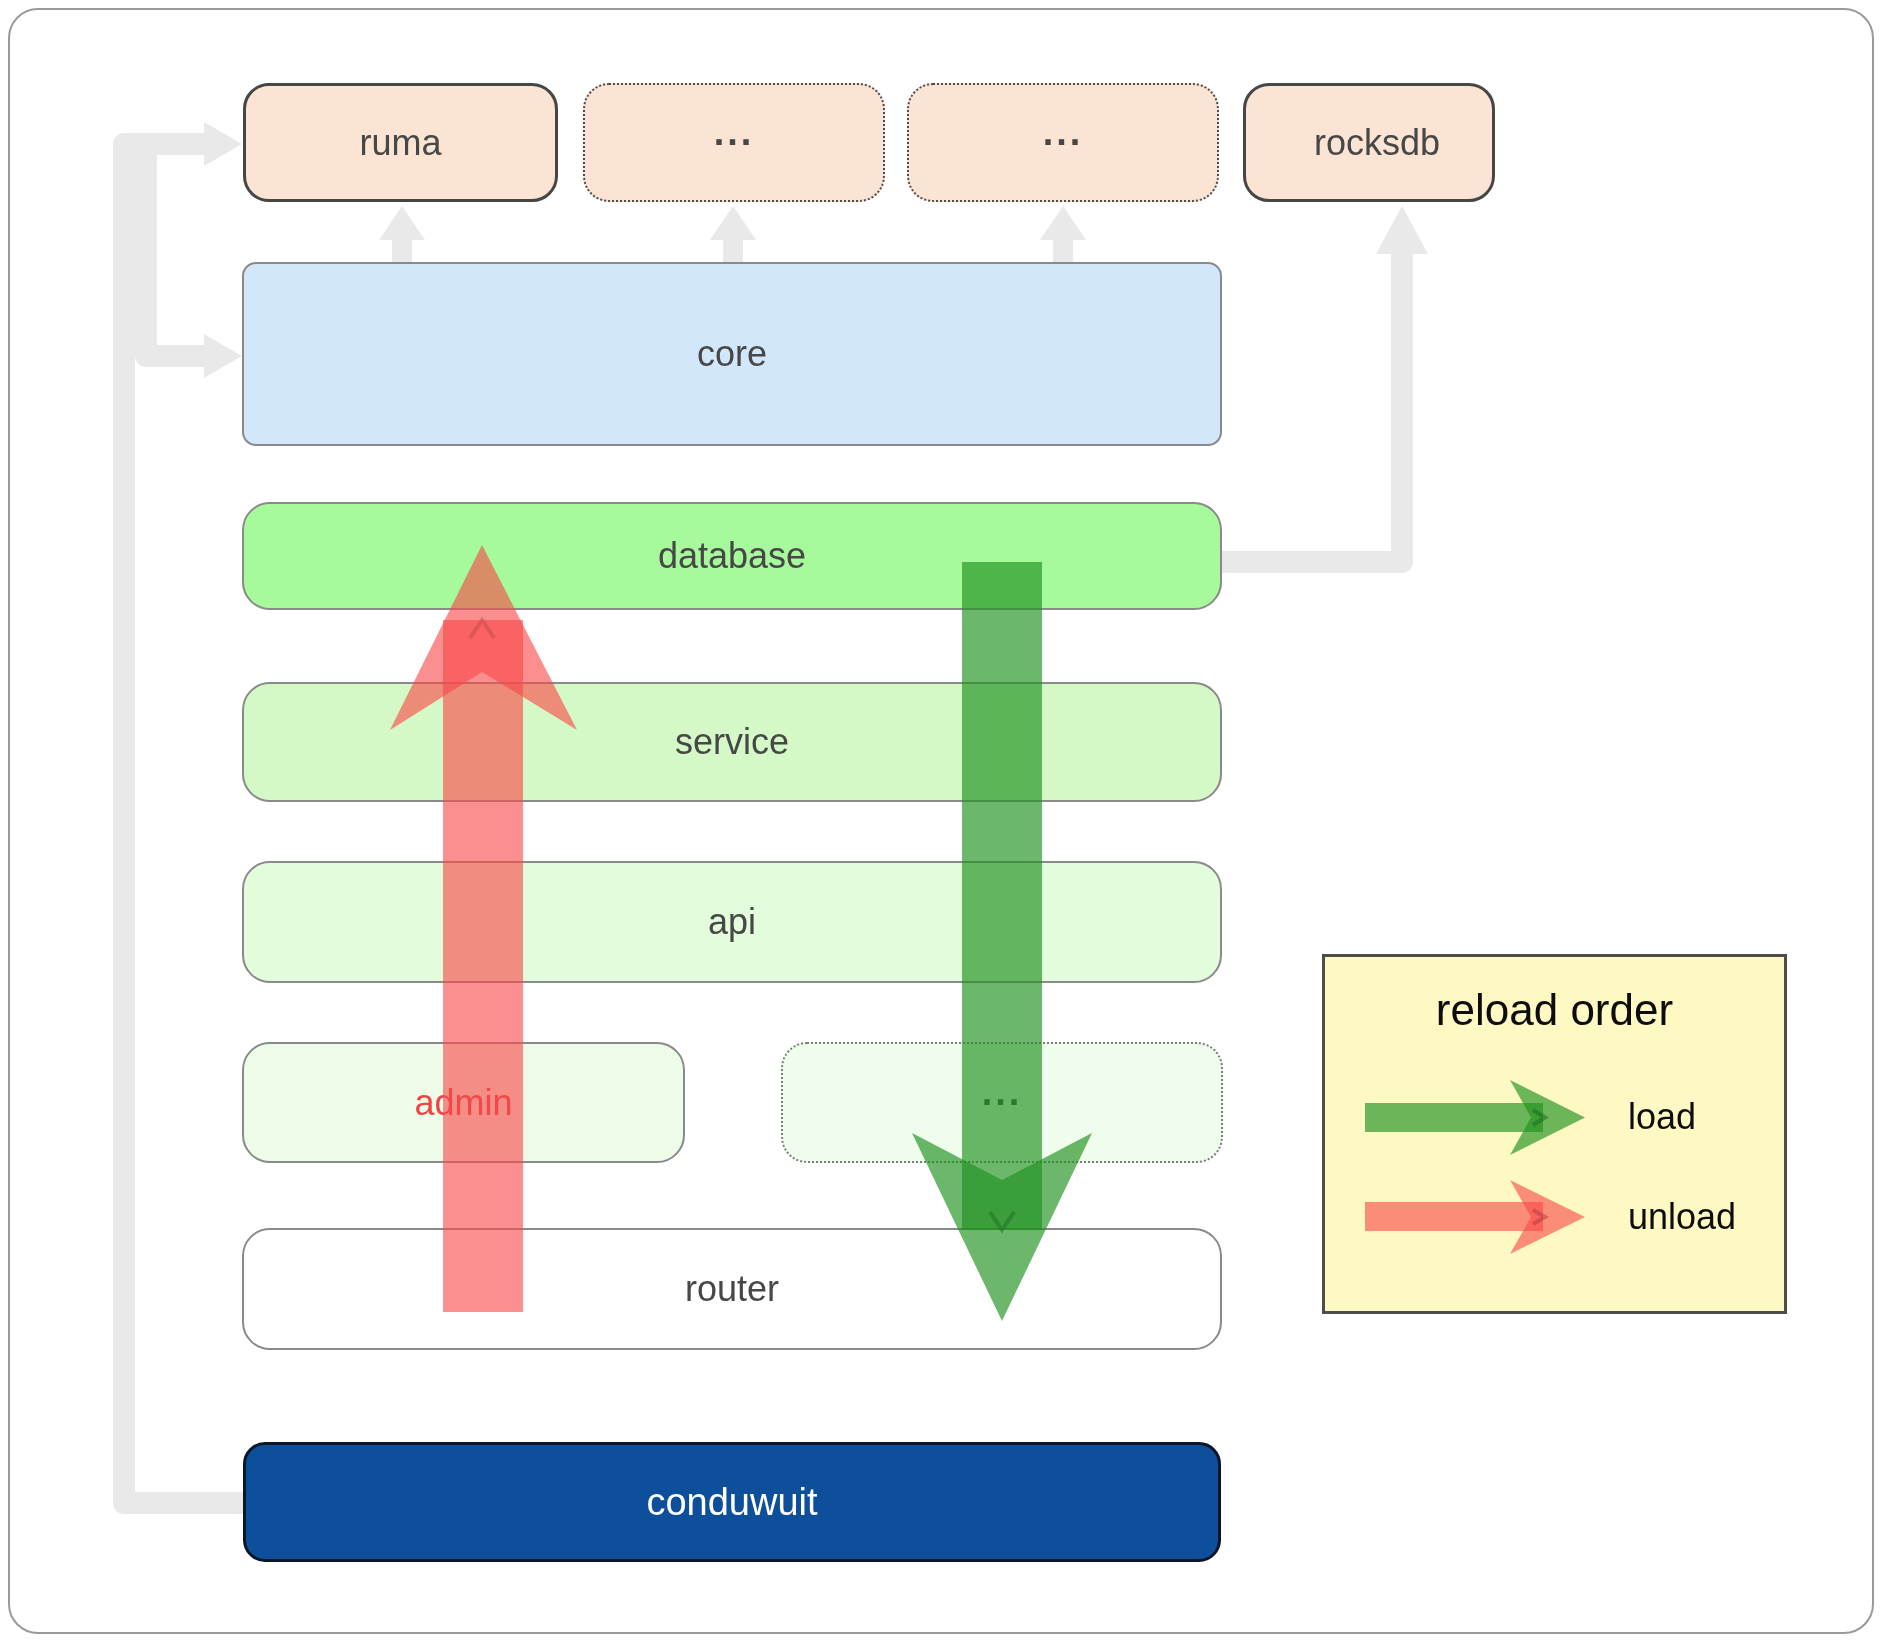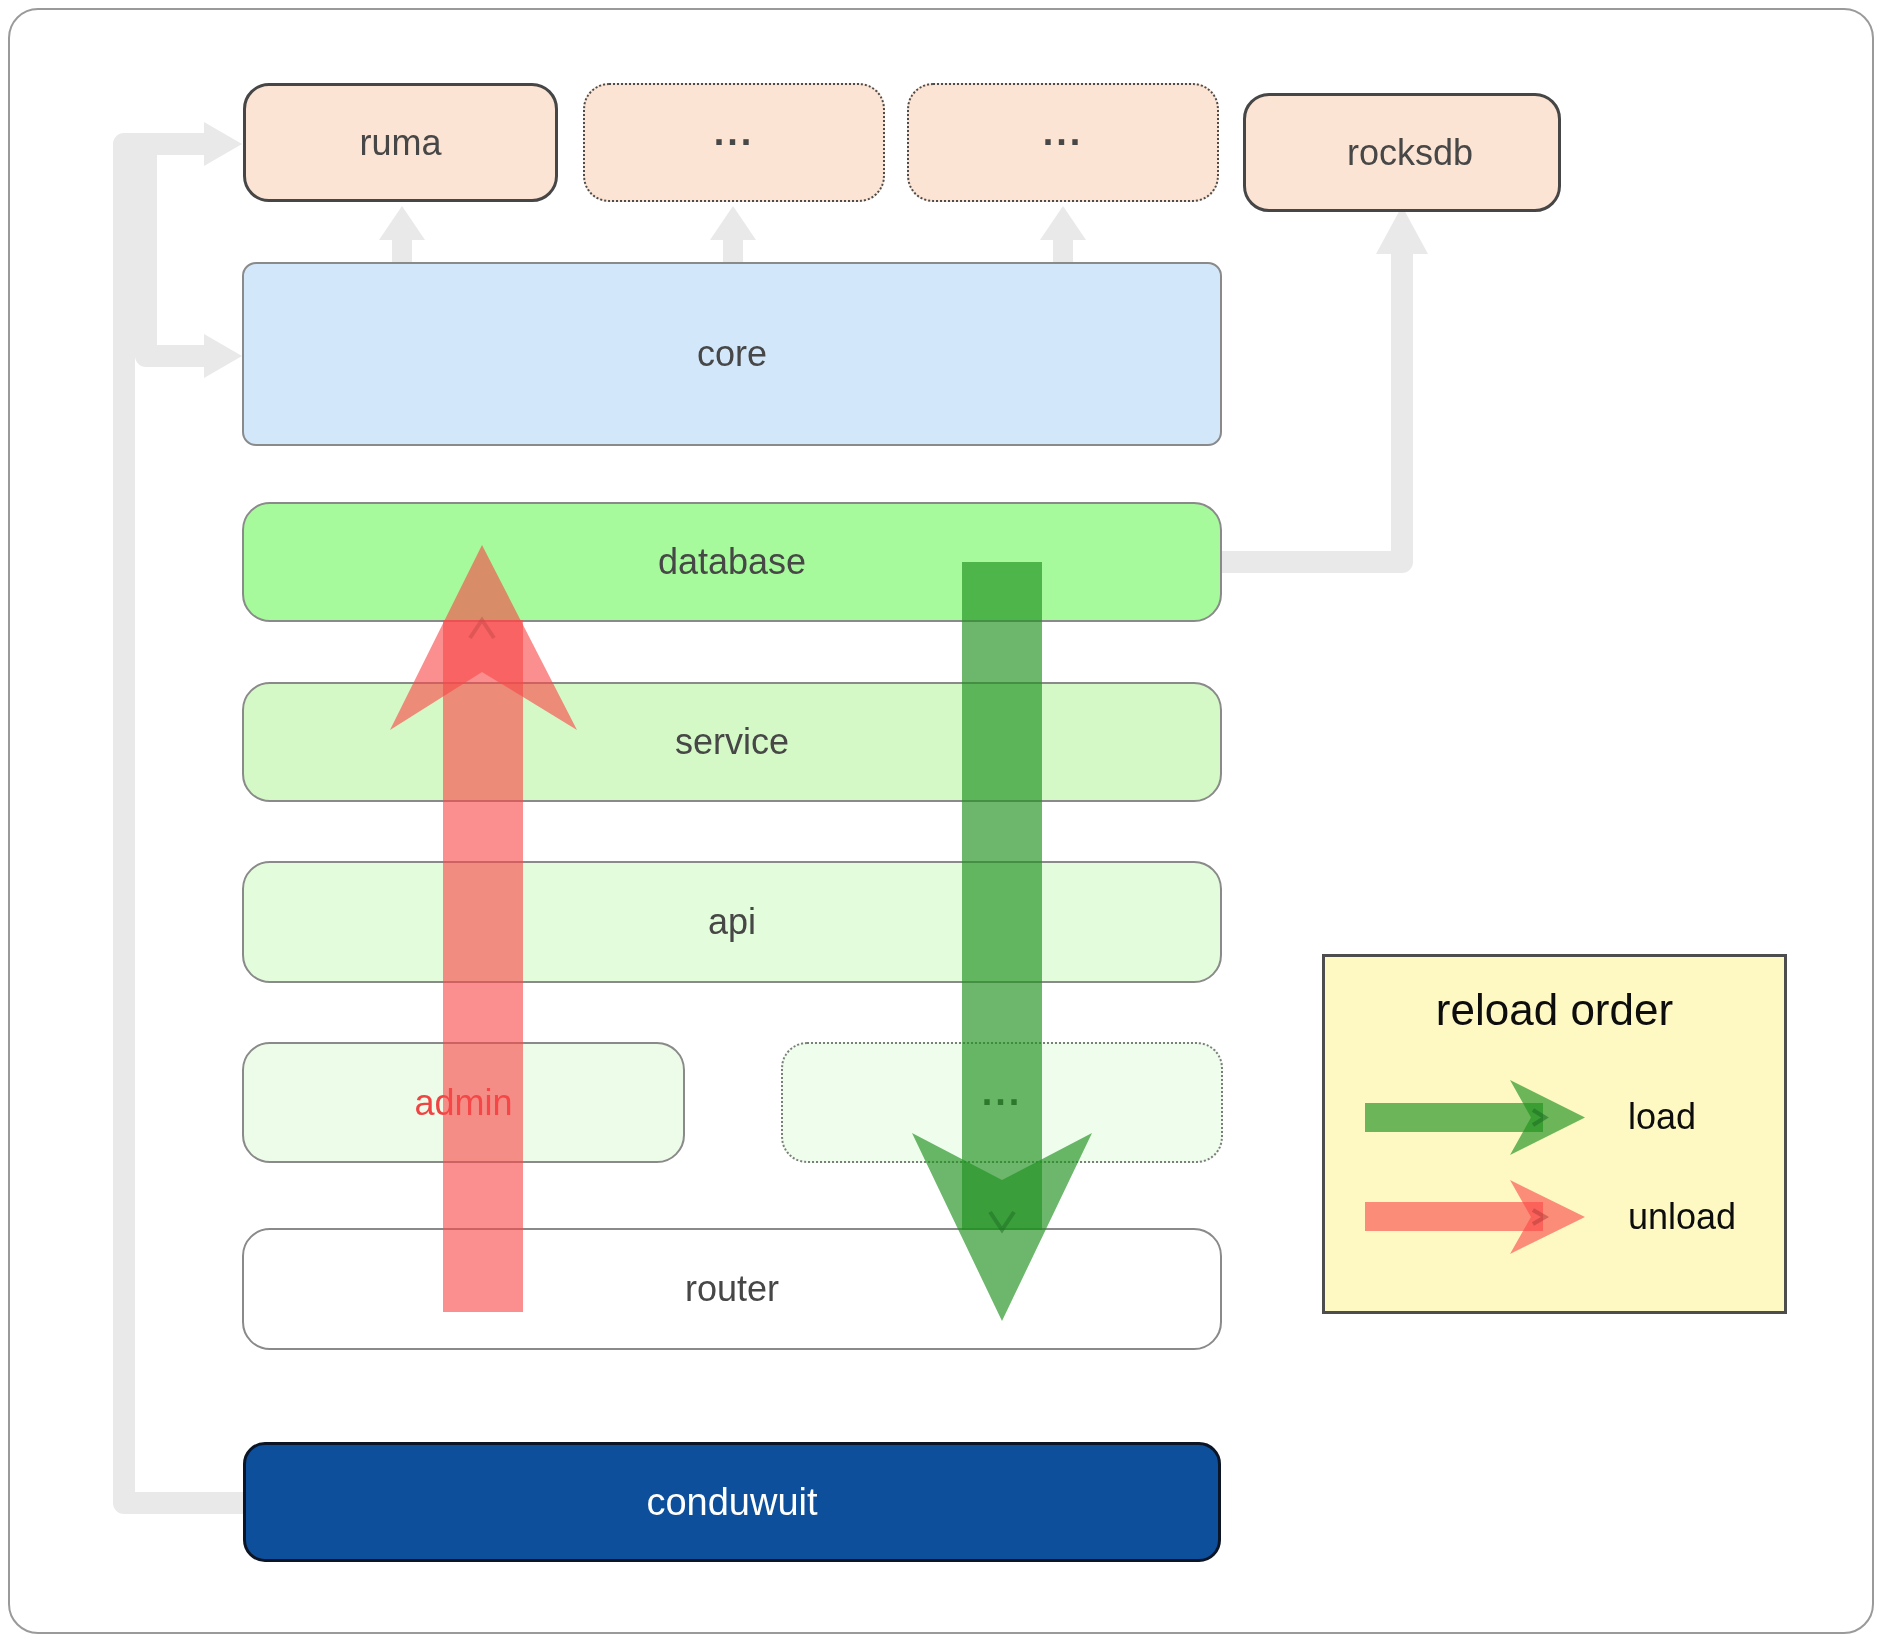--- a/index.html
+++ b/index.html
@@ -79,28 +79,28 @@
 
   <div class="node top-box" style="left:243px;top:83px;width:315px;height:119px;">
     <span>ruma</span>
   </div>
   <div class="node top-box dotted" style="left:583px;top:83px;width:302px;height:119px;">
     <span class="dots">...</span>
   </div>
   <div class="node top-box dotted" style="left:907px;top:83px;width:312px;height:119px;">
     <span class="dots">...</span>
   </div>
-  <div class="node top-box" style="left:1243px;top:93px;width:318px;height:119px;padding-left:16px;">
+  <div class="node top-box" style="left:1243px;top:83px;width:252px;height:119px;padding-left:16px;">
     <span>rocksdb</span>
   </div>
 
   <div class="node row core" style="left:242px;top:262px;width:980px;height:184px;border-radius:14px;">
     <span>core</span>
   </div>
-  <div class="node row database" style="left:242px;top:502px;width:980px;height:120px;">
+  <div class="node row database" style="left:242px;top:502px;width:980px;height:108px;">
     <span>database</span>
   </div>
   <div class="node row service" style="left:242px;top:682px;width:980px;height:120px;">
     <span>service</span>
   </div>
   <div class="node row api" style="left:242px;top:861px;width:980px;height:122px;">
     <span>api</span>
   </div>
 
   <div class="node row adminbox" style="left:242px;top:1042px;width:443px;height:121px;">

